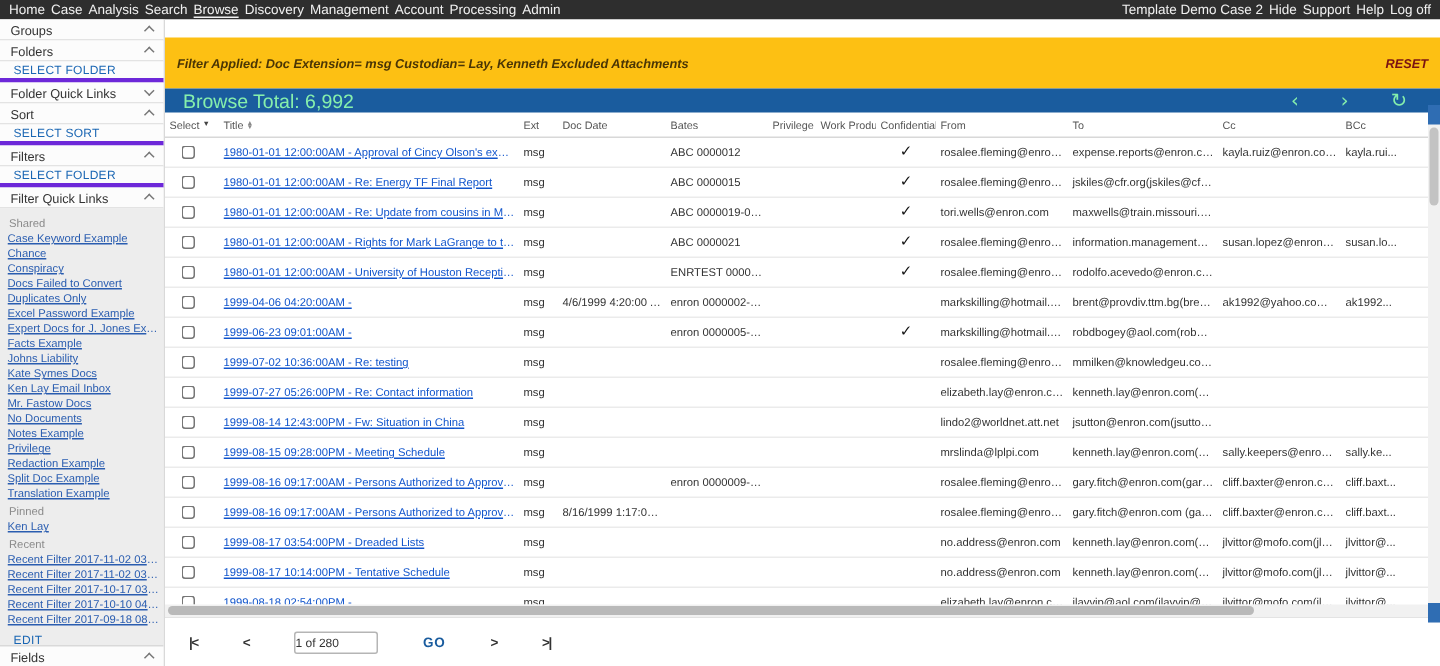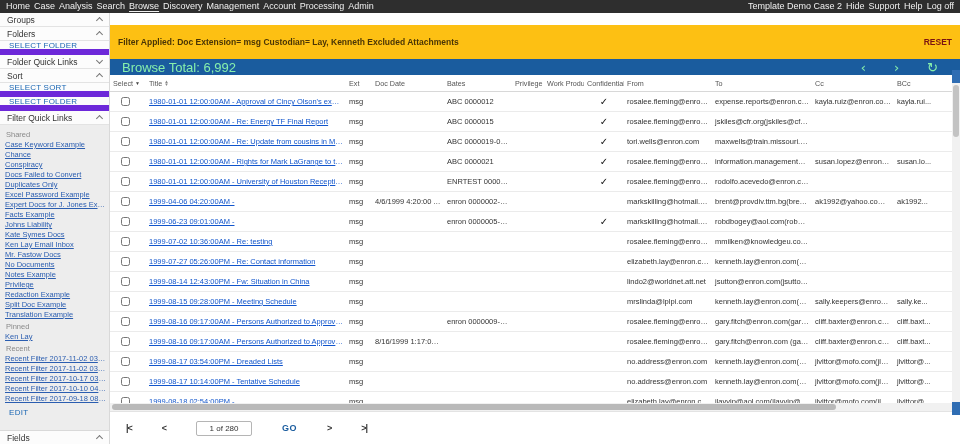--- a/index.html
+++ b/index.html
@@ -16,37 +16,37 @@
   .content { display:flex; height:431px; }
 
   
   .sidebar { width:110px; background:#f7f7f7; border-right:1px solid #d9d9d9;
              display:flex; flex-direction:column; }
   .s-header { height:14px; display:flex; justify-content:space-between; align-items:center;
               padding:0 7px 0 7px; background:#fcfcfc; border-bottom:1px solid #e3e3e3;
               font-size:8.5px; color:#333; cursor:pointer; }
   .s-action { height:14px; display:flex; align-items:center; padding-left:9px;
               font-size:8px; color:#1a66b3; letter-spacing:.2px; cursor:pointer;
-              background:#fcfcfc; border-bottom:6px solid #6d28d9; }
+              background:#fcfcfc; border-bottom:3px solid #6d28d9; }
   .chev { width:5px; height:5px; border-left:1px solid #777; border-top:1px solid #777;
           display:inline-block; transform:rotate(45deg); margin-top:2px; }
   .chev.down { transform:rotate(225deg); margin-top:-2px; }
   .quick-links { flex:1; overflow:hidden; background:#ededed; padding:3px 3px 0 5px; }
   .ql-group-label { font-size:7.5px; color:#8a8a8a; margin:2px 0 1px 1px; }
   .ql-link { display:block; font-size:7.5px; line-height:10px; color:#2a5db0;
              text-decoration:underline; white-space:nowrap; overflow:hidden;
              text-overflow:ellipsis; cursor:pointer; }
   .edit-link { font-size:8px; color:#1a66b3; padding:4px 0 3px 4px; cursor:pointer; letter-spacing:.3px; }
   .fields-header { border-top:1px solid #d9d9d9; border-bottom:none; }
 
   
   .main { flex:1; display:flex; flex-direction:column; position:relative; background:#fff; min-width:0; }
   .gap-top { height:12px; }
   .filter-bar { height:13px; background:#fdc013; display:flex; justify-content:space-between;
-                align-items:center; padding:17px 8px; font-size:8.5px; font-weight:bold; color:#4a3505; }
+                align-items:center; padding:17px 8px; font-size:8.5px; font-weight:bold; color:#4a3505;font-style:italic; }
   .reset { color:#7a1212; cursor:pointer; }
   .browse-bar { height:16px; background:#1a5c9e; color:#86efac; display:flex; align-items:center;
                 padding:0 12px; }
   .browse-title { font-size:13px; flex:1; }
   .nav-icons { display:flex; align-items:center; gap:28px; margin-right:10px; }
   .blue-icon { font-size:13px; cursor:pointer; line-height:1; font-family:"DejaVu Sans",sans-serif; }
 
   
   .table-area { flex:1; display:flex; flex-direction:column; margin-right:8px; min-height:0; }
   .thead { height:17px; display:flex; align-items:center; border-bottom:1px solid #d8d8d8;
@@ -85,21 +85,21 @@
   .vbtn { height:13px; background:#2f6db3; flex:none; cursor:pointer; }
   .vtrack { flex:1; position:relative; }
   .vthumb { position:absolute; top:2px; left:1px; width:6px; height:52px;
             background:#c3c3c3; border-radius:3px; cursor:pointer; }
 
   
   .pagination { flex:none; height:33px; display:flex; align-items:center; gap:30px;
                 padding-left:16px; border-top:1px solid #e3e3e3; background:#fff; }
   .pg-icon { font-size:9px; font-weight:bold; color:#333; cursor:pointer; letter-spacing:-1px; }
   .pg-box { width:56px; height:15px; border:1px solid #b5b5b5; border-radius:2px;
-            font-size:8px; text-align:center; font-family:"Liberation Sans",sans-serif; color:#333; }
+            font-size:8px; text-align:left; font-family:"Liberation Sans",sans-serif; color:#333; }
   .pg-go { font-size:9px; font-weight:bold; color:#1a5c9e; cursor:pointer; letter-spacing:.5px; }
 </style>
 </head>
 <body>
 
 <nav class="topnav">
   <div class="topnav-group">
       <span class="nav-item">Home</span>
       <span class="nav-item">Case</span>
       <span class="nav-item">Analysis</span>
@@ -134,20 +134,24 @@
     <div class="s-action">SELECT FOLDER</div>
     <div class="s-header">
       <span>Folder Quick Links</span>
       <span class="chev down"></span>
     </div>
     <div class="s-header">
       <span>Sort</span>
       <span class="chev"></span>
     </div>
     <div class="s-action">SELECT SORT</div>
+    <div class="s-header">
+      <span>Filters</span>
+      <span class="chev"></span>
+    </div>
     <div class="s-action">SELECT FOLDER</div>
     <div class="s-header">
       <span>Filter Quick Links</span>
       <span class="chev"></span>
     </div>
     <div class="quick-links">
       <div class="ql-group-label">Shared</div>
       <div>
           <a class="ql-link">Case Keyword Example</a>
           <a class="ql-link">Chance</a>

